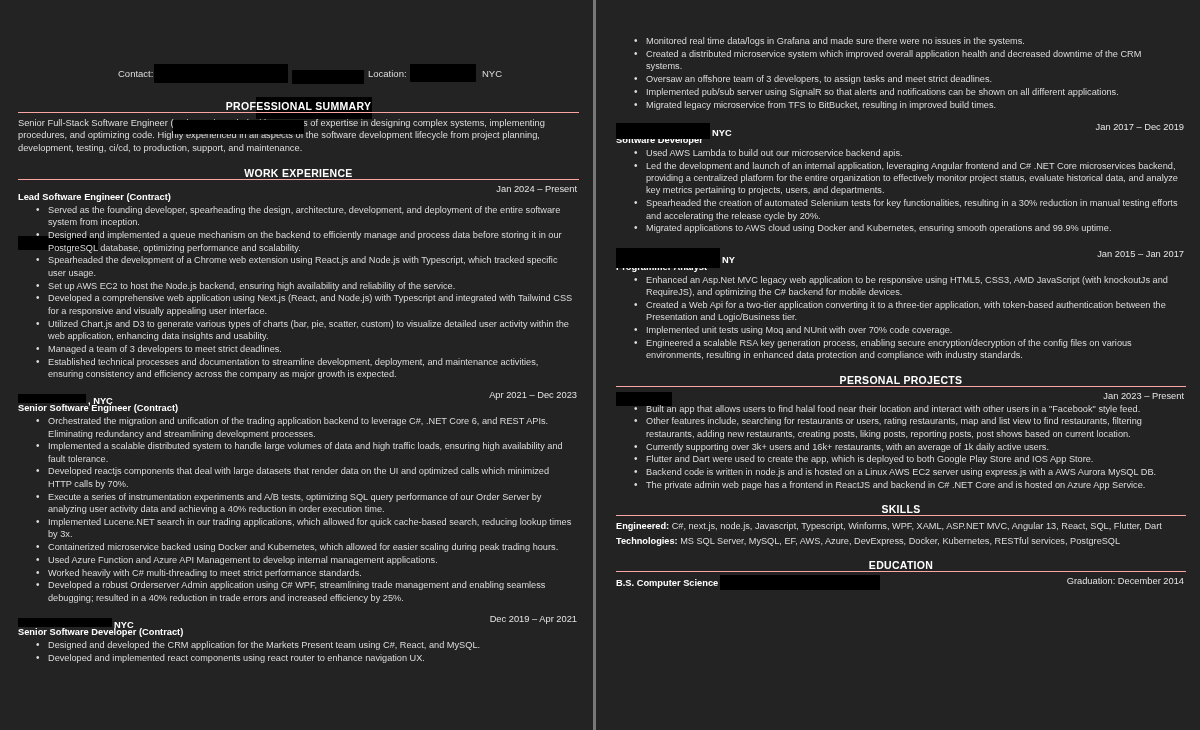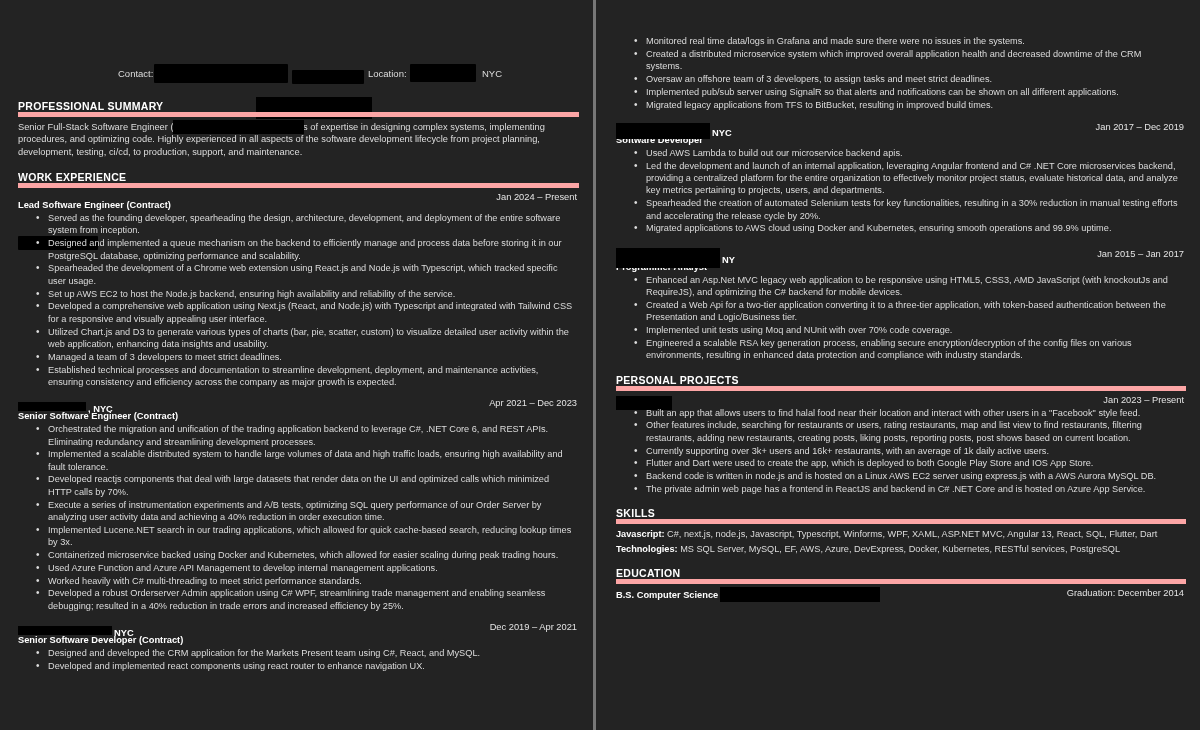--- a/index.html
+++ b/index.html
@@ -69,22 +69,23 @@
   
   .sec-title {
     font-size: 10.5px;
     font-weight: bold;
     letter-spacing: .3px;
     color: #fff;
     margin: 14px 0 1px 0;
     position: relative;
   }
   .sec-rule {
-    border-bottom: 5px solid #fca5a5;
+    border-bottom: 1px solid #fca5a5;
     margin-bottom: 4px;
+    text-align: center;
   }
   .body-text {
     font-size: 9.3px;
     line-height: 1.33;
     color: #dedede;
   }
   .job {
     position: relative;
     margin-top: 9px;
   }
@@ -247,21 +248,21 @@
   </div>
 
   <div class="col col-right">
     <div class="inner">
 
       <ul class="bullets" style="margin-top:25px;">
         <li>Monitored real time data/logs in Grafana and made sure there were no issues in the systems.</li>
         <li>Created a distributed microservice system which improved overall application health and decreased downtime of the CRM systems.</li>
         <li>Oversaw an offshore team of 3 developers, to assign tasks and meet strict deadlines.</li>
         <li>Implemented pub/sub server using SignalR so that alerts and notifications can be shown on all different applications.</li>
-        <li>Migrated legacy applications from TFS to BitBucket, resulting in improved build times.</li>
+        <li>Migrated legacy microservice from TFS to BitBucket, resulting in improved build times.</li>
       </ul>
 
       <div class="job" style="margin-top:11px;">
         <div class="job-head">
           <span class="company-redact" style="width:94px; height:16px;"></span><span class="company"> NYC</span>
           <span class="dates">Jan 2017 – Dec 2019</span>
         </div>
         <div class="role">Software Developer</div>
         <ul class="bullets">
           <li>Used AWS Lambda to build out our microservice backend apis.</li>
@@ -296,21 +297,21 @@
           <li>Other features include, searching for restaurants or users, rating restaurants, map and list view to find restaurants, filtering restaurants, adding new restaurants, creating posts, liking posts, reporting posts, post shows based on current location.</li>
           <li>Currently supporting over 3k+ users and 16k+ restaurants, with an average of 1k daily active users.</li>
           <li>Flutter and Dart were used to create the app, which is deployed to both Google Play Store and IOS App Store.</li>
           <li>Backend code is written in node.js and is hosted on a Linux AWS EC2 server using express.js with a AWS Aurora MySQL DB.</li>
           <li>The private admin web page has a frontend in ReactJS and backend in C# .NET Core and is hosted on Azure App Service.</li>
         </ul>
       </div>
 
       <div class="sec-title sec-rule" style="margin-top:12px;">SKILLS</div>
       <div class="skills-line">
-        <span class="skills-label">Javascript:</span>
+        <span class="skills-label">Engineered:</span>
         <span>C#, next.js, node.js, Javascript, Typescript, Winforms, WPF, XAML, ASP.NET MVC, Angular 13, React, SQL, Flutter, Dart</span>
       </div>
       <div class="skills-line">
         <span class="skills-label">Technologies:</span>
         <span>MS SQL Server, MySQL, EF, AWS, Azure, DevExpress, Docker, Kubernetes, RESTful services, PostgreSQL</span>
       </div>
 
       <div class="sec-title sec-rule" style="margin-top:12px;">EDUCATION</div>
       <div class="edu-line">
         <span>B.S. Computer Science</span><span class="company-redact" style="width:160px; height:15px; margin-left:2px;"></span>

